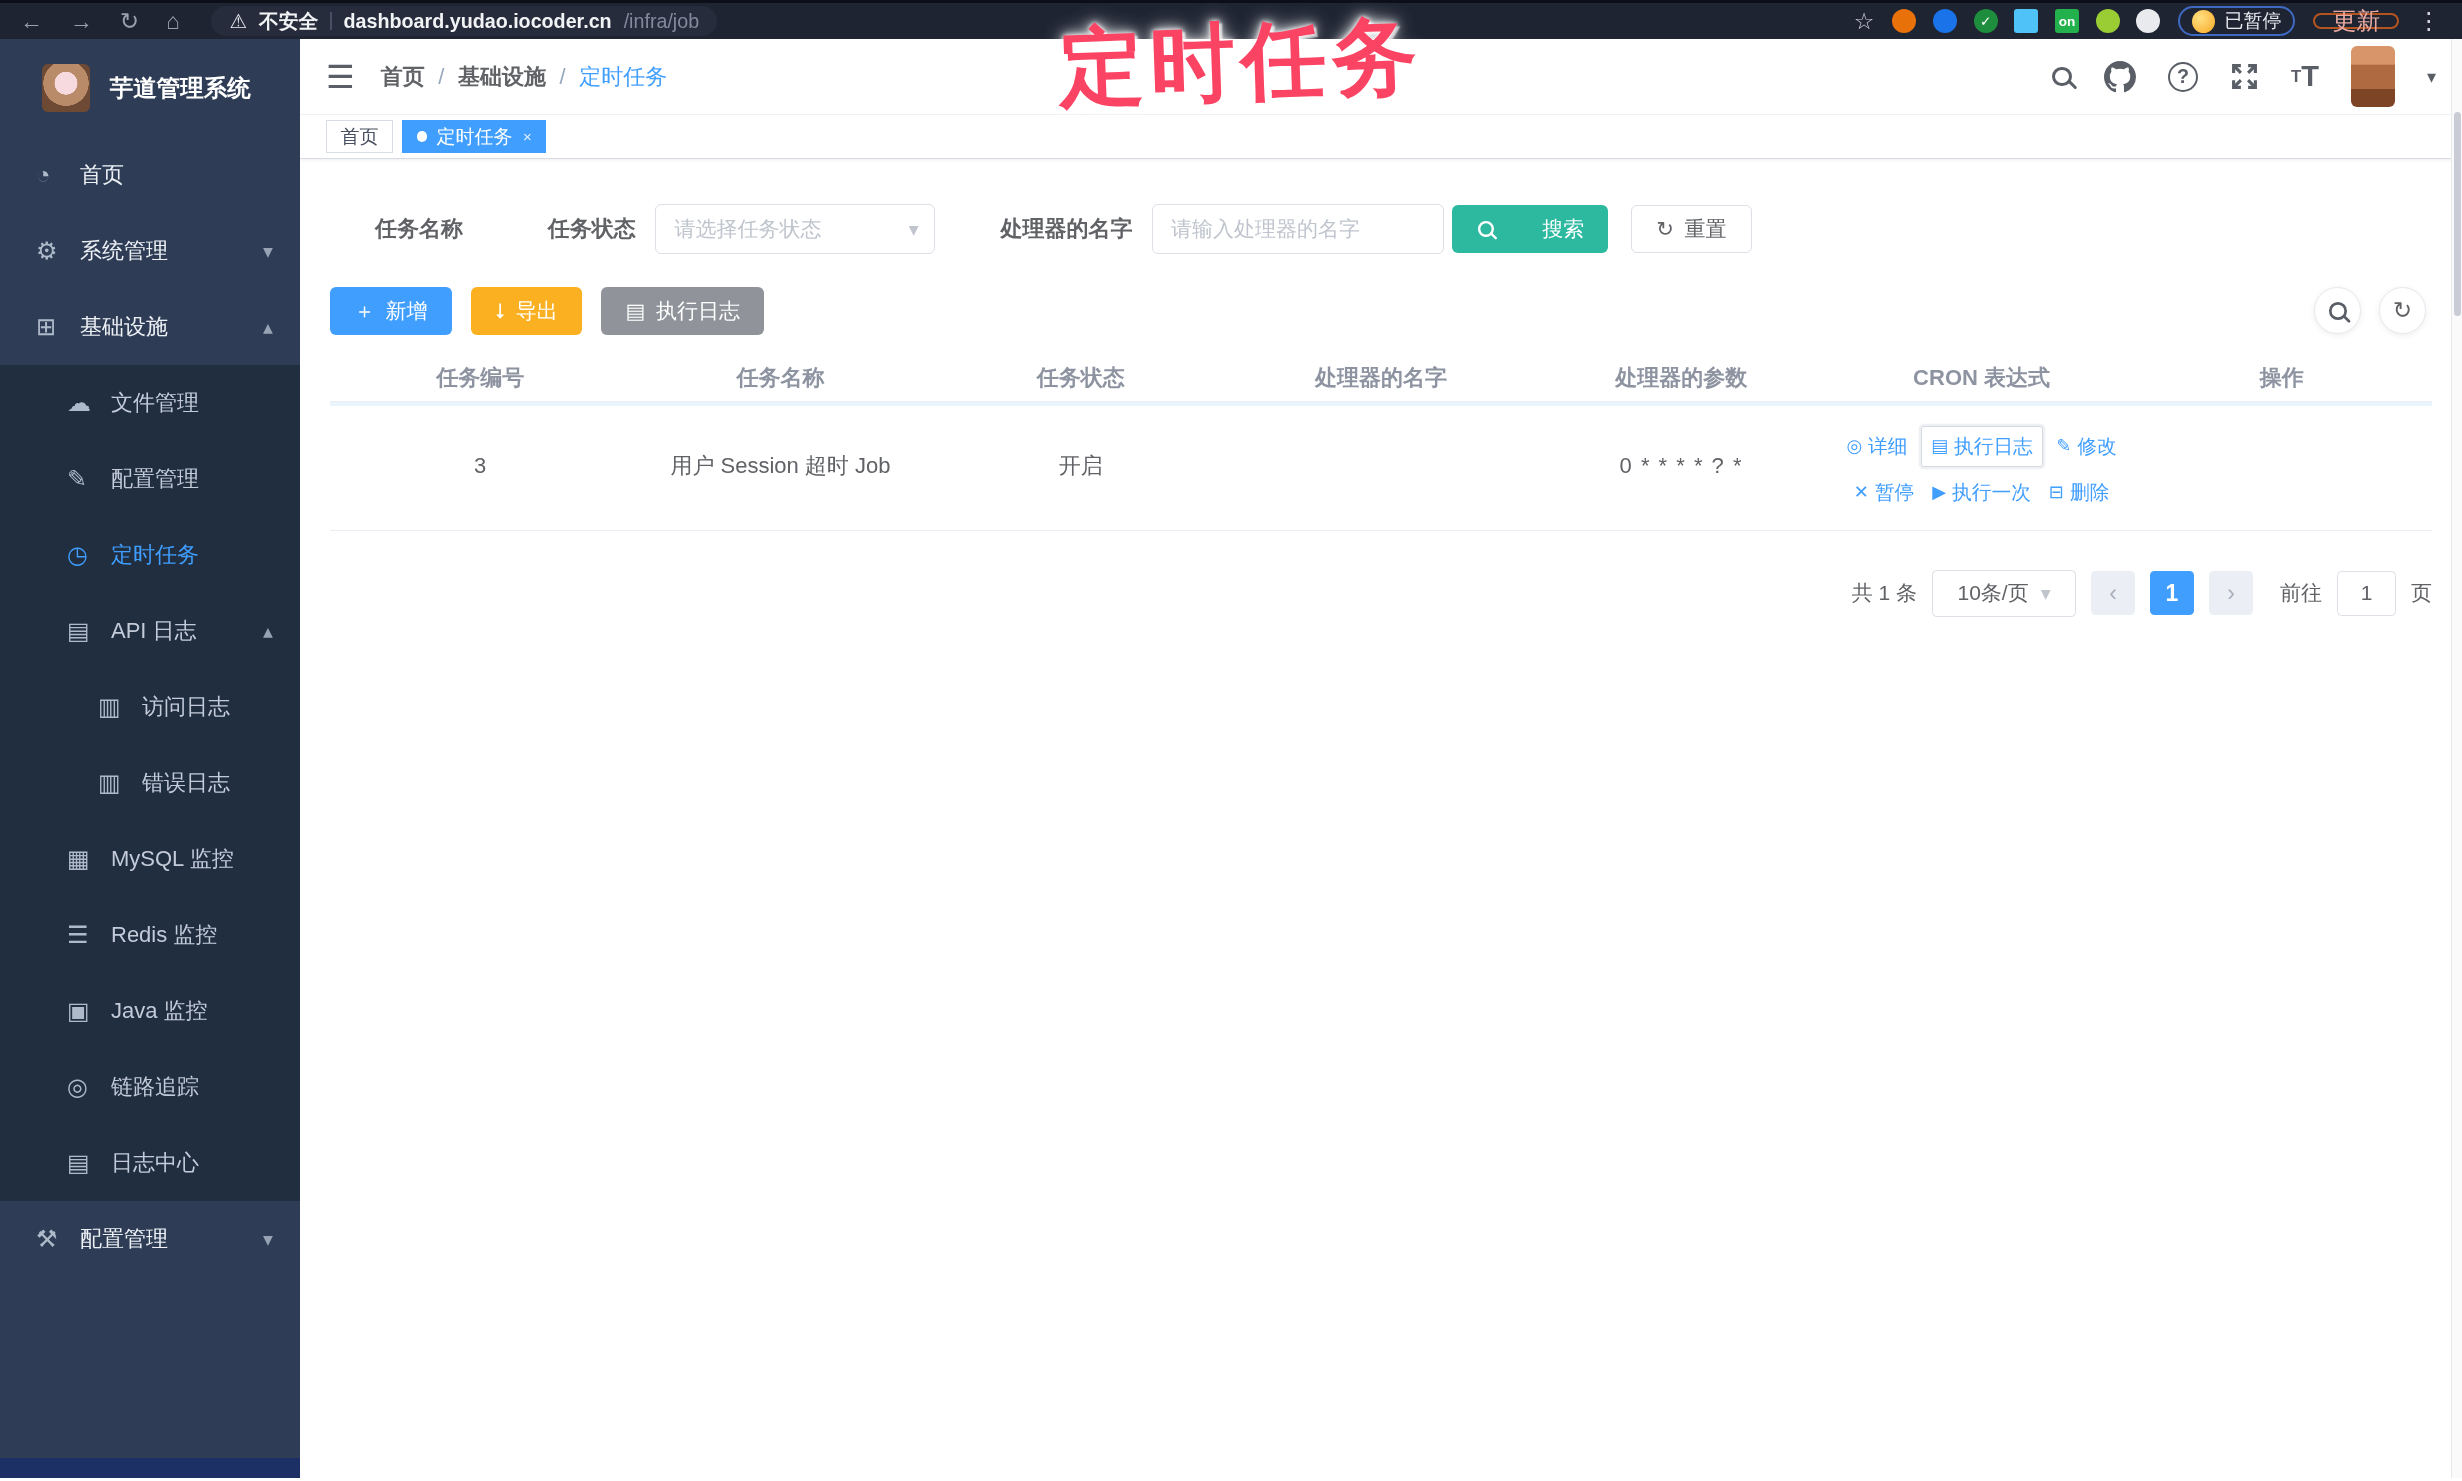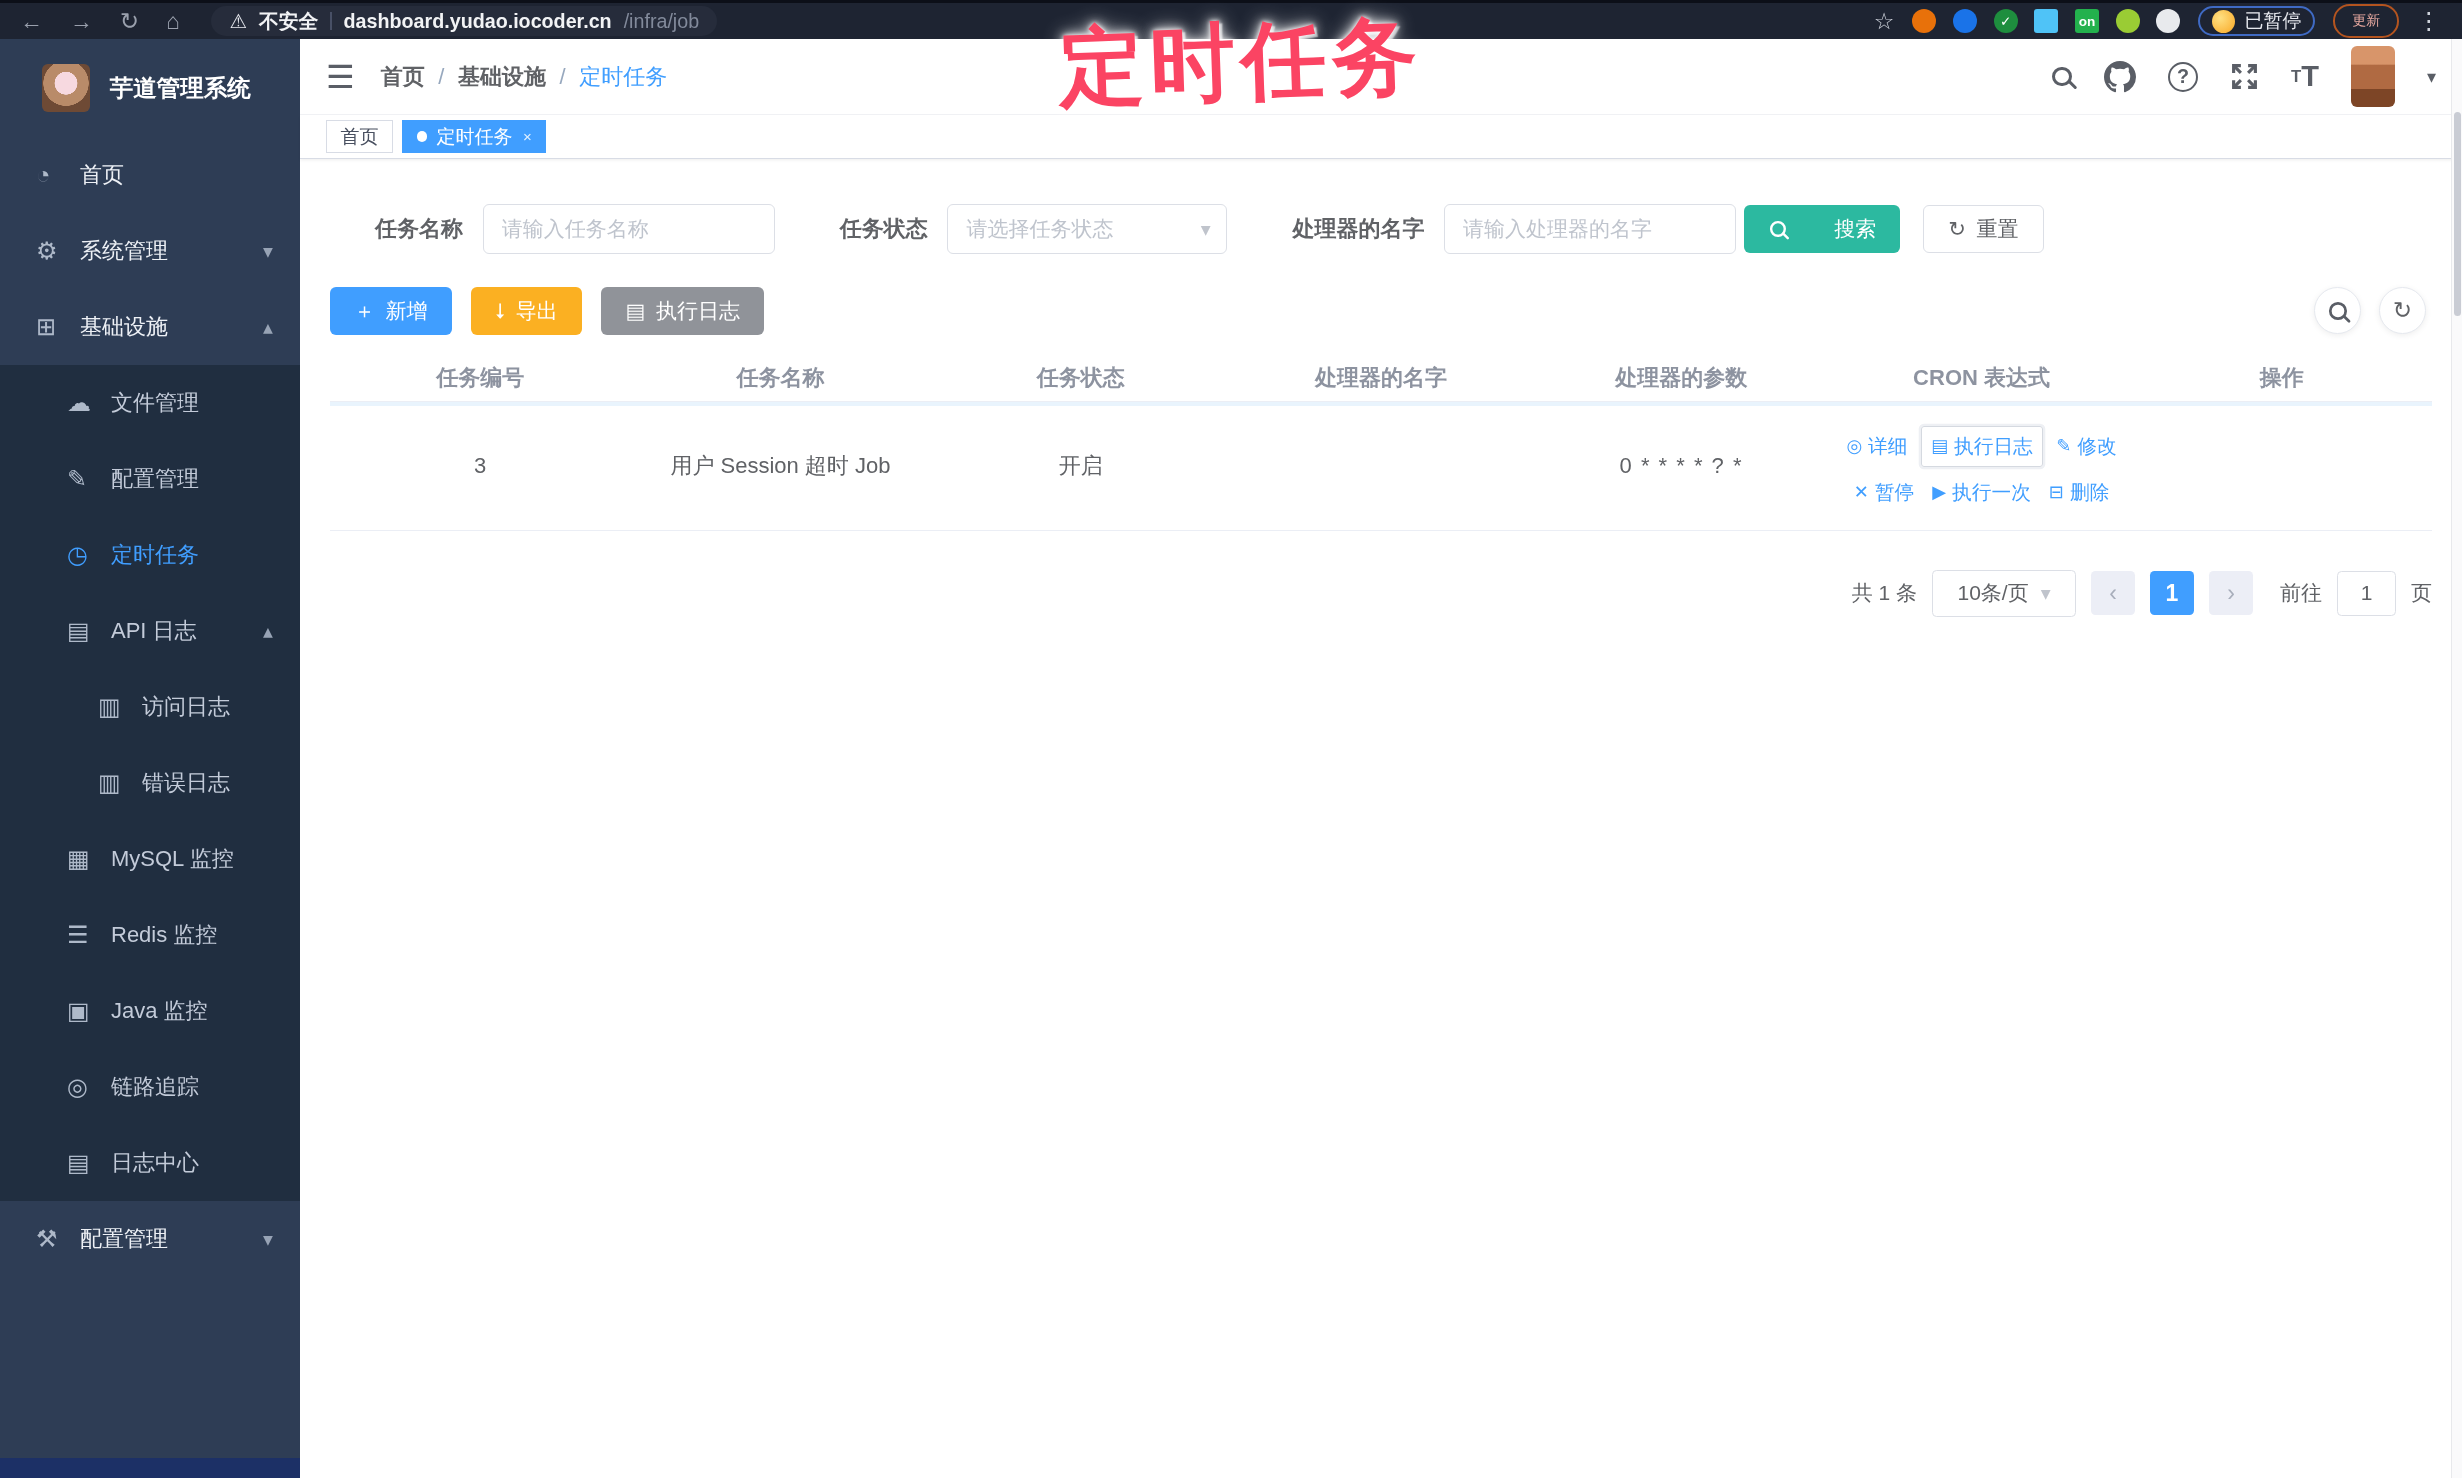--- a/index.html
+++ b/index.html
@@ -19,22 +19,22 @@
   .url-host { color:#f2f3f5; font-size:19.7px; font-weight:bold; }
   .url-path { color:#828a9b; font-size:19.7px; }
   .browser-right { margin-left:auto; display:flex; align-items:center; gap:18px; }
   .star { color:#cfd3dc; font-size:23px; }
   .ext { width:24px; height:24px; border-radius:50%; display:flex; align-items:center; justify-content:center;
     color:#fff; font-size:13.6px; font-weight:bold; }
   .ext.sq { border-radius:3px; }
   .badge-pill { height:30px; border:2.3px solid #3f6ac4; border-radius:16.7px; display:flex; align-items:center;
     gap:9px; padding:0 12px; color:#e6e8ee; font-size:19px; }
   .emoji { width:23px; height:23px; border-radius:50%; background:radial-gradient(circle at 35% 35%,#ffe082,#f9a825); }
-  .update-pill { height:34px; border:2.3px solid #b4541f; border-radius:16.7px; padding:0 16.7px; color:#e8a9a0;
-    font-size:14px; display:flex; align-items:center; }
+  .update-pill { height:16px; border:2.3px solid #b4541f; border-radius:16.7px; padding:0 16.7px; color:#e8a9a0;
+    font-size:24px; display:flex; align-items:center; }
   .dots { color:#cfd3dc; font-size:24px; letter-spacing:1.5px; }
 
   
   .app { display:flex; height:1439px; }
 
   
   .sidebar { width:300px; background:#2e3d55; flex-shrink:0; position:relative; overflow:hidden; }
   .logo-row { height:98px; display:flex; align-items:center; padding-left:42px; gap:19.7px; }
   .logo-img { width:48px; height:48px; border-radius:6px;
     background:radial-gradient(circle at 50% 40%,#f7d9e0 0 30%,#b98b69 31% 60%,#6e4a35 61%); }
@@ -307,21 +307,20 @@
             <span>定时任务</span>
             <span class="close">×</span>
           </span>
         </div>
 
       <div class="content">
 
         <div class="filter-row">
           <div class="f-group">
             <span class="f-label">任务名称</span>
-            <input class="f-input" placeholder="请输入任务名称" style="">
           </div>
           <div class="f-group">
             <span class="f-label">任务状态</span>
             <span class="f-select">
               <input class="f-input" readonly="" placeholder="请选择任务状态" style="">
               <span class="sel-caret">▾</span>
             </span>
           </div>
           <div class="f-group" style="margin-right:0;">
             <span class="f-label">处理器的名字</span>

